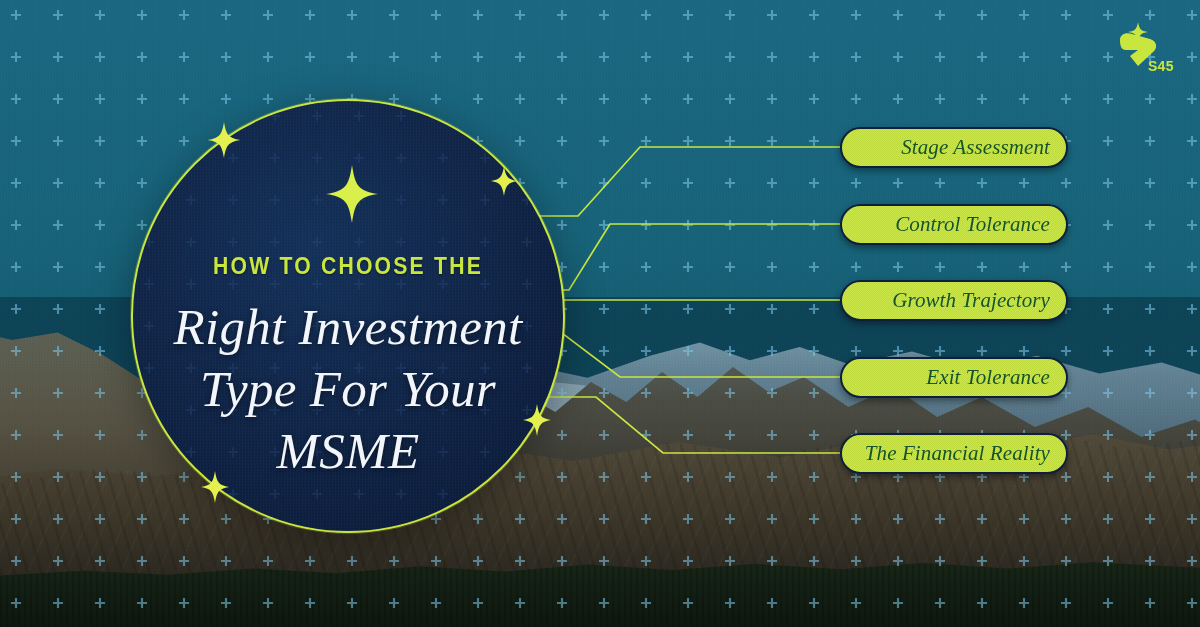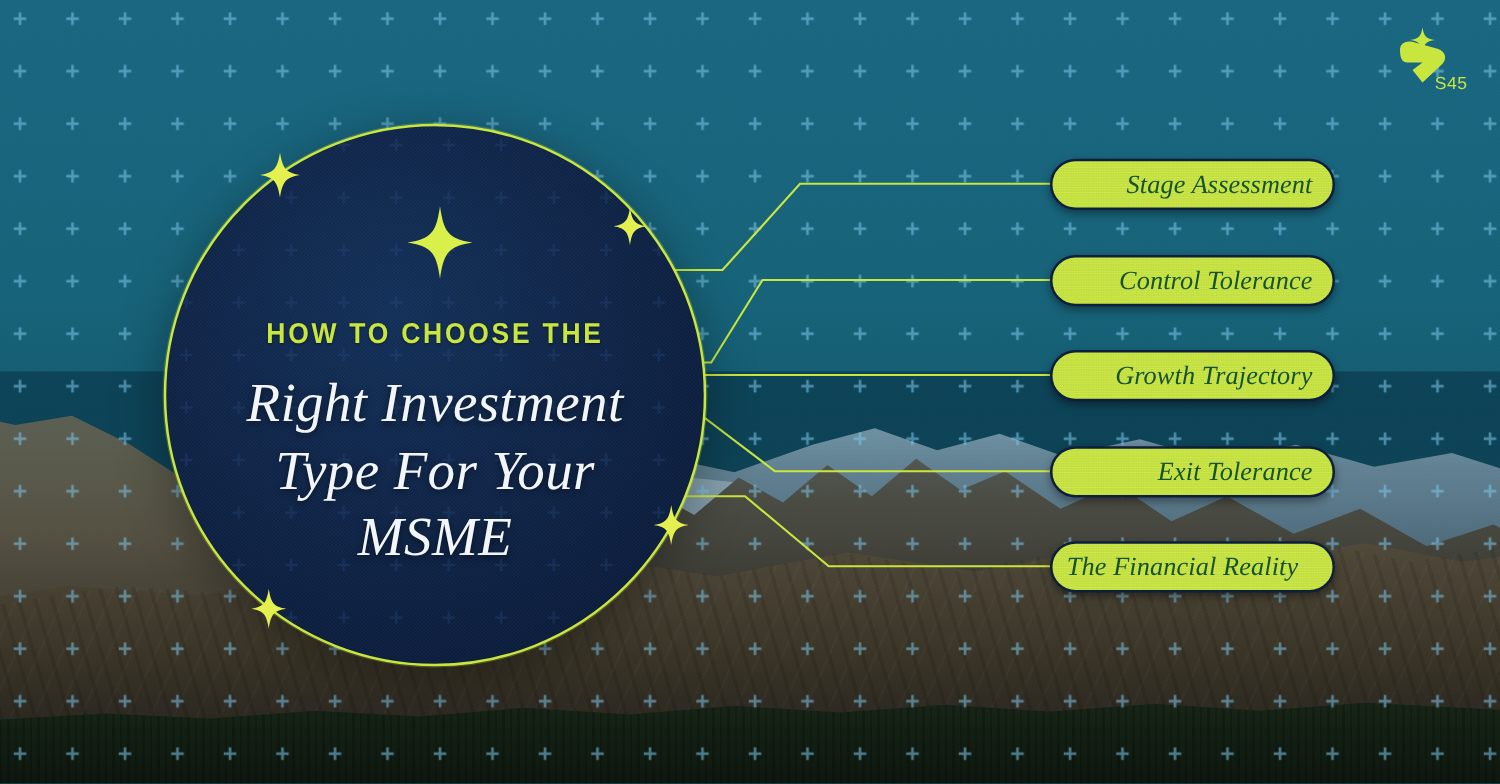--- a/index.html
+++ b/index.html
@@ -176,21 +176,21 @@
     color:#c9e63f;
     text-transform:uppercase;
     transform:scaleX(.92);
     margin-bottom:16px;
     white-space:nowrap;
     text-shadow:0 1px 2px rgba(0,0,0,.45);
   }
   .headline {
     font-family:"Liberation Serif", serif;
     font-style:italic;
-    font-size:44px;
+    font-size:51px;
     line-height:1.22;
     color:#f2f6fb;
     letter-spacing:.3px;
     text-shadow:0 2px 6px rgba(0,0,0,.5);
   }
 
   
   .spark { position:absolute; pointer-events:none; }
 
   
@@ -227,21 +227,21 @@
   
   .logo {
     position:absolute;
     right:20px; top:20px;
     width:72px; height:52px;
   }
   .logo-text {
     position:absolute;
     right:6px; bottom:-2px;
     font-family:"Liberation Sans", sans-serif;
-    font-weight:400;
+    font-weight:700;
     font-size:14px;
     letter-spacing:.4px;
     color:#c9e63f;
   }
 </style>
 </head>
 <body>
 
 <div class="canvas">
 
@@ -334,21 +334,21 @@
   <div class="pill" style="left:840px; top:204px; width:228px;">
     <div class="noise"></div>
     <span class="pill-label">Control Tolerance</span>
   </div>
 
   <div class="pill" style="left:840px; top:357px; width:228px;">
     <div class="noise"></div>
     <span class="pill-label">Exit Tolerance</span>
   </div>
 
-  <div class="pill" style="left:840px; top:433px; width:228px;justify-content:center;">
+  <div class="pill" style="left:840px; top:433px; width:228px;">
     <div class="noise"></div>
     <span class="pill-label">The Financial Reality</span>
   </div>
 
   <div class="logo">
     <svg width="72" height="52" viewBox="0 0 72 52">
 
       <path d="M30 2 C31.3 9 32.6 10.8 40 12 C32.6 13.2 31.3 15 30 22 C28.7 15 27.4 13.2 20 12 C27.4 10.8 28.7 9 30 2 Z" fill="#c9e63f"></path>
 
       <path d="M12 20 C12 14 18 12 24 14 L42 19 C49 21 50 28 45 32 L30 46 L22 36 L30 30 L18 30 C13 30 12 25 12 20 Z" fill="#c9e63f"></path>

